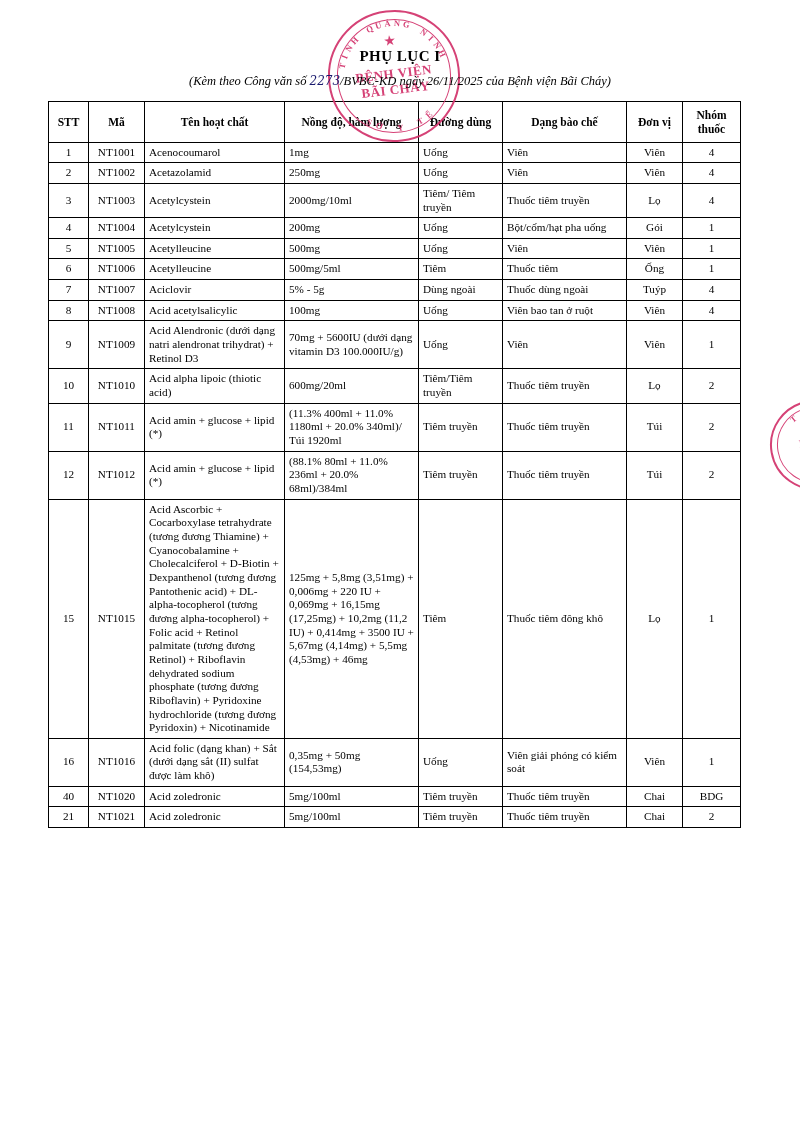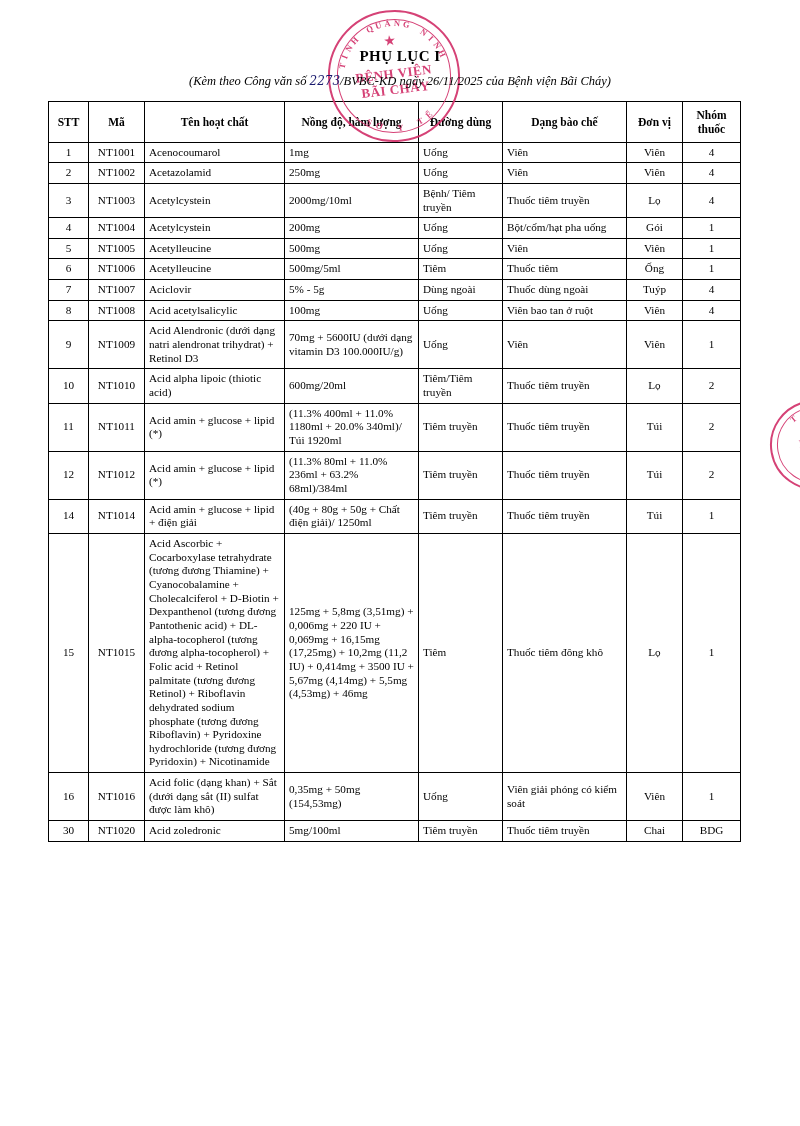--- a/index.html
+++ b/index.html
@@ -269,21 +269,21 @@
             <td class="c-route">Uống</td>
             <td class="c-form">Viên</td>
             <td class="c-unit">Viên</td>
             <td class="c-group">4</td>
           </tr>
           <tr>
             <td class="c-stt">3</td>
             <td class="c-ma">NT1003</td>
             <td class="c-name">Acetylcystein</td>
             <td class="c-conc">2000mg/10ml</td>
-            <td class="c-route">Bệnh/ Tiêm truyền</td>
+            <td class="c-route">Tiêm/ Tiêm truyền</td>
             <td class="c-form">Thuốc tiêm truyền</td>
             <td class="c-unit">Lọ</td>
             <td class="c-group">4</td>
           </tr>
           <tr>
             <td class="c-stt">4</td>
             <td class="c-ma">NT1004</td>
             <td class="c-name">Acetylcystein</td>
             <td class="c-conc">200mg</td>
             <td class="c-route">Uống</td>
@@ -358,35 +358,25 @@
             <td class="c-conc">(11.3% 400ml + 11.0% 1180ml + 20.0% 340ml)/ Túi 1920ml</td>
             <td class="c-route">Tiêm truyền</td>
             <td class="c-form">Thuốc tiêm truyền</td>
             <td class="c-unit">Túi</td>
             <td class="c-group">2</td>
           </tr>
           <tr>
             <td class="c-stt">12</td>
             <td class="c-ma">NT1012</td>
             <td class="c-name">Acid amin + glucose + lipid (*)</td>
-            <td class="c-conc">(11.3% 80ml + 11.0% 236ml + 63.2% 68ml)/384ml</td>
+            <td class="c-conc">(88.1% 80ml + 11.0% 236ml + 20.0% 68ml)/384ml</td>
             <td class="c-route">Tiêm truyền</td>
             <td class="c-form">Thuốc tiêm truyền</td>
             <td class="c-unit">Túi</td>
             <td class="c-group">2</td>
-          </tr>
-          <tr>
-            <td class="c-stt">14</td>
-            <td class="c-ma">NT1014</td>
-            <td class="c-name">Acid amin + glucose + lipid + điện giải</td>
-            <td class="c-conc">(40g + 80g + 50g + Chất điện giải)/ 1250ml</td>
-            <td class="c-route">Tiêm truyền</td>
-            <td class="c-form">Thuốc tiêm truyền</td>
-            <td class="c-unit">Túi</td>
-            <td class="c-group">1</td>
           </tr>
           <tr>
             <td class="c-stt">15</td>
             <td class="c-ma">NT1015</td>
             <td class="c-name">Acid Ascorbic + Cocarboxylase tetrahydrate (tương đương Thiamine) + Cyanocobalamine + Cholecalciferol + D-Biotin + Dexpanthenol (tương đương Pantothenic acid) + DL-alpha-tocopherol (tương đương alpha-tocopherol) + Folic acid + Retinol palmitate (tương đương Retinol) + Riboflavin dehydrated sodium phosphate (tương đương Riboflavin) + Pyridoxine hydrochloride (tương đương Pyridoxin) + Nicotinamide</td>
             <td class="c-conc">125mg + 5,8mg (3,51mg) + 0,006mg + 220 IU + 0,069mg + 16,15mg (17,25mg) + 10,2mg (11,2 IU) + 0,414mg + 3500 IU + 5,67mg (4,14mg) + 5,5mg (4,53mg) + 46mg</td>
             <td class="c-route">Tiêm</td>
             <td class="c-form">Thuốc tiêm đông khô</td>
             <td class="c-unit">Lọ</td>
             <td class="c-group">1</td>
@@ -395,25 +385,35 @@
             <td class="c-stt">16</td>
             <td class="c-ma">NT1016</td>
             <td class="c-name">Acid folic (dạng khan) + Sắt (dưới dạng sắt (II) sulfat được làm khô)</td>
             <td class="c-conc">0,35mg + 50mg (154,53mg)</td>
             <td class="c-route">Uống</td>
             <td class="c-form">Viên giải phóng có kiểm soát</td>
             <td class="c-unit">Viên</td>
             <td class="c-group">1</td>
           </tr>
           <tr>
-            <td class="c-stt">30</td>
+            <td class="c-stt">40</td>
             <td class="c-ma">NT1020</td>
             <td class="c-name">Acid zoledronic</td>
             <td class="c-conc">5mg/100ml</td>
             <td class="c-route">Tiêm truyền</td>
             <td class="c-form">Thuốc tiêm truyền</td>
             <td class="c-unit">Chai</td>
             <td class="c-group">BDG</td>
           </tr>
+          <tr>
+            <td class="c-stt">21</td>
+            <td class="c-ma">NT1021</td>
+            <td class="c-name">Acid zoledronic</td>
+            <td class="c-conc">5mg/100ml</td>
+            <td class="c-route">Tiêm truyền</td>
+            <td class="c-form">Thuốc tiêm truyền</td>
+            <td class="c-unit">Chai</td>
+            <td class="c-group">2</td>
+          </tr>
         </tbody>
     </table>
   </div>
 </div>
 
 </body></html>

